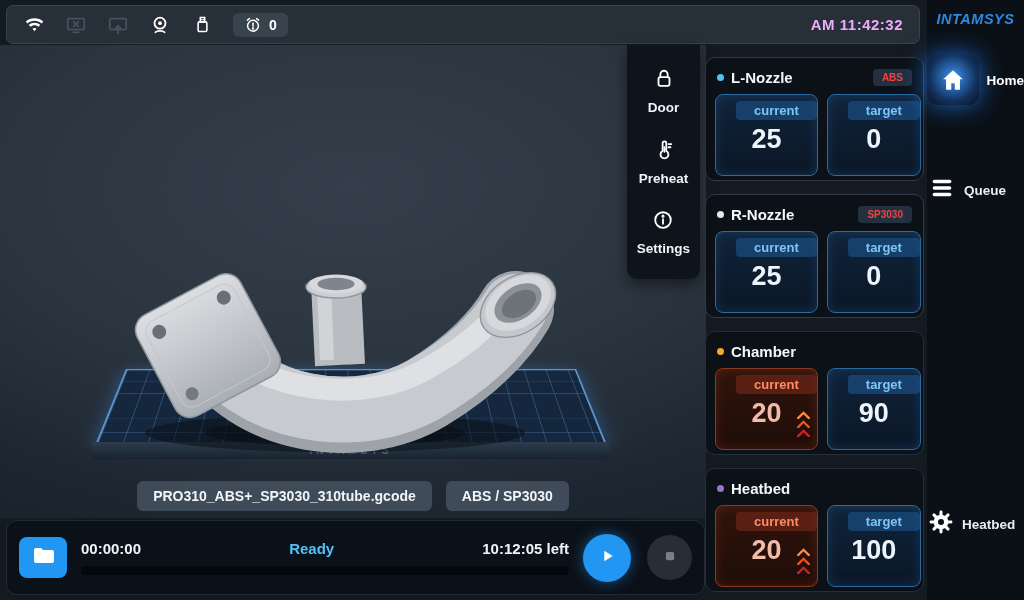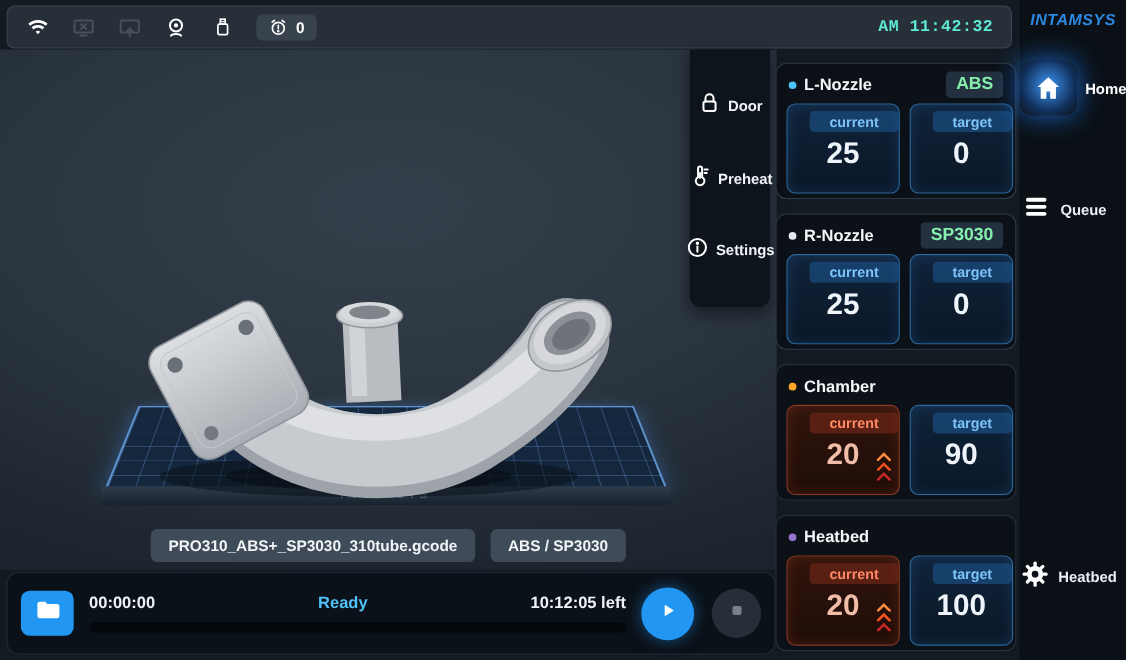--- a/index.html
+++ b/index.html
@@ -7,41 +7,41 @@
   body { font-family:"Liberation Sans", sans-serif; background:#141a21; position:relative; color:#e8eef4; }
 
   
   .statusbar { position:absolute; left:6px; top:5px; width:914px; height:39px;
     background:#272f39; border:1px solid #39434f; border-radius:7px;
     display:flex; align-items:center; gap:20px; padding:0 16px; }
   .sb-icon { width:22px; height:22px; display:flex; align-items:center; justify-content:center; }
   .alert-pill { display:flex; align-items:center; gap:7px; background:#39434e; border-radius:6px;
     padding:3px 11px; }
   .alert-count { font-weight:bold; font-size:14px; color:#fff; }
-  .sb-time { margin-left:auto; font-weight:bold; font-size:15px; color:#5eead4; letter-spacing:.5px;font-family:Liberation Mono, monospace; }
+  .sb-time { margin-left:auto; font-weight:bold; font-size:15px; color:#f0abfc; letter-spacing:.5px; }
 
   
   .sidebar { position:absolute; right:0; top:0; width:97px; height:600px; background:#0b1016; }
   .logo { position:absolute; top:11px; left:0; width:100%; text-align:center;
     font-weight:bold; font-style:italic; font-size:14.5px; letter-spacing:.5px; color:#2d88e0; }
   .nav-item { position:absolute; left:0; width:100%; display:flex; flex-direction:row;
     align-items:center; gap:7px; cursor:pointer; }
   .nav-item .lbl { font-size:13.5px; font-weight:bold; color:#e8eef4; }
   .nav-home { top:55px; } .nav-queue { top:174px; } .nav-materials { top:286px; }
   .nav-tools { top:398px; } .nav-settings { top:508px; }
   .icon-tile { width:54px; height:50px; border-radius:11px; display:flex; align-items:center; justify-content:center;
     background:radial-gradient(circle at 50% 45%, rgba(64,156,255,.95), rgba(25,90,180,.45) 62%, rgba(12,30,60,0) 100%);
     box-shadow:0 0 24px rgba(33,130,255,.75); }
   .nav-home .lbl { color:#ffffff; }
 
   
   .overlay-panel { position:absolute; left:627px; top:45px; width:73px; height:234px;
     background:#0e141b; border-radius:0 0 10px 10px; box-shadow:0 6px 14px rgba(0,0,0,.45);
     display:flex; flex-direction:column; align-items:center; justify-content:space-evenly; z-index:5; }
-  .ov-item { display:flex; align-items:center; gap:6px; cursor:pointer; }
+  .ov-item { display:flex; flex-direction:column; align-items:center; gap:6px; cursor:pointer; }
   .ov-item .lbl { font-size:13.5px; font-weight:bold; color:#f0f4f8; }
 
   
   .scene { position:absolute; left:0; top:45px; width:706px; height:473px; overflow:hidden;
     background:radial-gradient(120% 95% at 50% 30%, #343f4b 0%, #2b3540 42%, #1e2731 72%, #161e27 100%); }
   .plate { position:absolute; left:95px; top:250px; width:512px; height:150px;
     transform-origin:50% 100%; transform:perspective(900px) rotateX(55deg);
     background-color:rgba(18,38,62,.88);
     background-image:linear-gradient(rgba(95,150,215,.38) 1px, transparent 1px),
                      linear-gradient(90deg, rgba(95,150,215,.38) 1px, transparent 1px);
@@ -58,21 +58,21 @@
 
   
   .temps { position:absolute; left:705px; top:57px; width:220px; }
   .temp-card { width:219px; height:124px; background:#0c1117; border:1px solid #242f3b;
     border-radius:10px; margin-bottom:13px; padding:7px 9px; }
   .tc-head { display:flex; align-items:center; gap:7px; height:24px; padding:0 2px; }
   .dot { width:7px; height:7px; border-radius:50%; }
   .dot-blue{background:#4fc3f7;} .dot-white{background:#e3e9ee;}
   .dot-orange{background:#ffa726;} .dot-purple{background:#9575cd;}
   .tc-name { font-size:15px; font-weight:bold; color:#f4f7fa; }
-  .tc-badge { margin-left:auto; background:#22303f; color:#86efac; font-size:16px; font-weight:bold;
+  .tc-badge { margin-left:auto; background:#22303f; color:#ef4444; font-size:10px; font-weight:bold;
     border-radius:4px; padding:3px 9px; }
   .tc-boxes { display:flex; gap:9px; margin-top:5px; }
   .tbox { flex:1; height:82px; border-radius:8px; position:relative; text-align:center; }
   .tbox-blue { background:linear-gradient(180deg,#10233a,#0b1726); border:1px solid #2a6aa0;
     box-shadow:inset 0 0 12px rgba(45,125,205,.25); }
   .tbox-red { background:linear-gradient(180deg,#2f140c,#1f0d08); border:1px solid #8a3a24;
     box-shadow:inset 0 0 12px rgba(255,95,45,.18); }
   .tlabel { display:inline-block; margin-top:6px; padding:2px 18px; border-radius:4px; font-size:13px; font-weight:bold;margin-left:20px; }
   .tbox-blue .tlabel { background:rgba(30,90,150,.55); color:#7ec4f8; }
   .tbox-red  .tlabel { background:rgba(120,40,25,.6); color:#ff8a65; }

